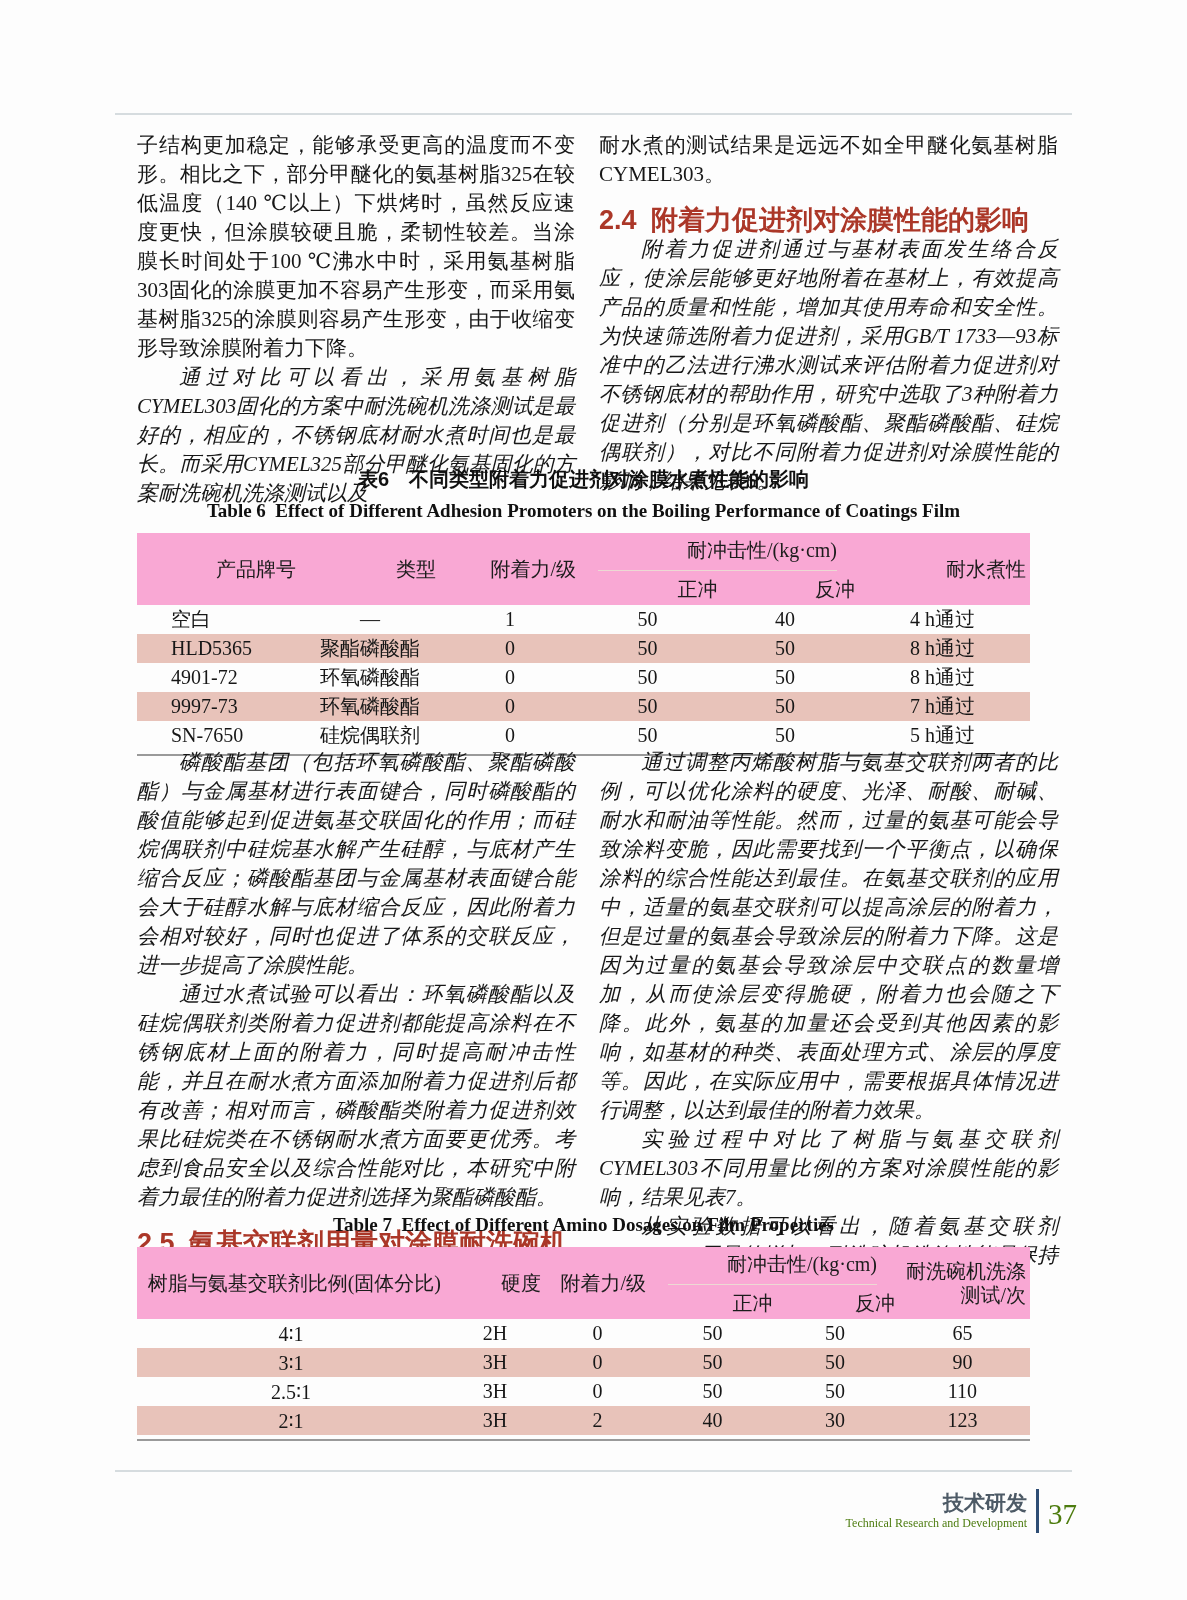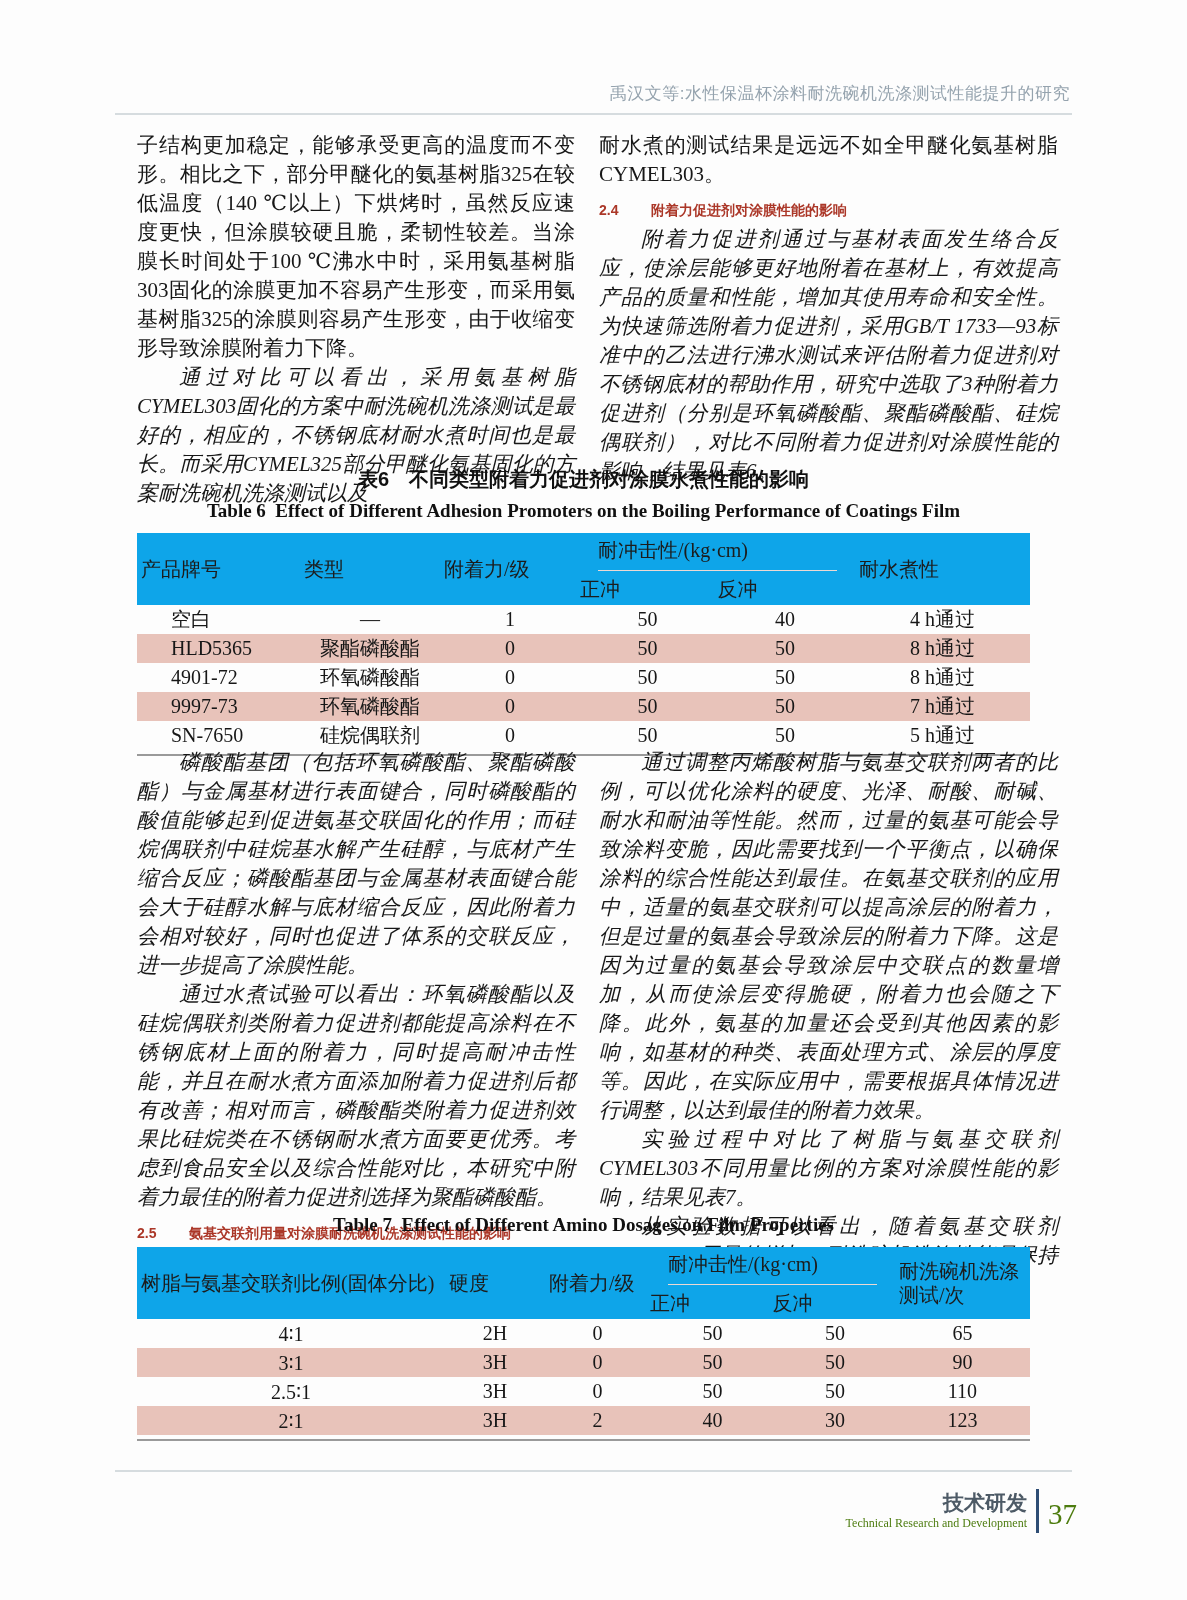--- a/index.html
+++ b/index.html
@@ -24,22 +24,22 @@
     position:absolute; left:137px; width:921px;
     display:grid; grid-template-columns:438px 459px; column-gap:24px;
   }
   .two-col.top { top:131px; }
   .two-col.mid { top:748px; }
   p.body { margin:0; font-size:21px; line-height:29px; text-align:justify; }
   p.indent { text-indent:2em;font-style:italic; }
 
   .sec-heading {
     display:flex; font-family:"Liberation Sans","DejaVu Sans",sans-serif;
-    font-weight:bold; color:#ab3728; font-size:14px; line-height:29px;
-    margin-top:7px;
+    font-weight:bold; color:#ab3728; font-size:27px; line-height:29px;
+    margin-top:17px;
   }
   .sec-num { width:52px; flex:none; }
   .sec-title { flex:1; }
 
   
   .caption-block { position:absolute; left:137px; width:893px; text-align:center; }
   .caption-block.t6 { top:466px; }
   .caption-block.t7 { top:1214px; }
   .cap-cn {
     margin:0 0 7px; font-family:"Liberation Sans","DejaVu Sans",sans-serif;
@@ -49,21 +49,21 @@
     margin:0 0 11px; font-family:Liberation Serif, serif;
     font-weight:bold; font-size:19px; color:#101010;
   }
 
   
   .tbl { width:893px; border-bottom:2px solid #9a9a9a; padding-bottom:4px; font-size:20px; }
   .tbl.t6 { --cols6:163px 140px 140px 135px 140px 175px; --colsHead:163px 140px 140px 275px 175px; }
   .tbl.t7 { --cols6:308px 100px 105px 125px 120px 135px; --colsHead:308px 100px 105px 245px 135px; }
   .tbl-head {
     display:grid; grid-template-columns:var(--colsHead);
-    background:#0ea5e9; min-height:66px; align-items:center; text-align:left;
+    background:#f9a8d4; min-height:66px; align-items:center; text-align:right;
     color:#1c1c1c;
     font-family:Liberation Serif, serif;
   }
   .head-cell { padding:2px 4px; line-height:24px; }
   .impact { display:flex; flex-direction:column; justify-content:center; height:100%; }
   .impact-label { border-bottom:1px solid #ecd9d3; margin:0 18px; padding:4px 0 6px; }
   .impact-sub { display:flex; }
   .impact-sub span { flex:1; padding:5px 0 2px; }
   .tbl-row {
     display:grid; grid-template-columns:var(--cols6);
@@ -81,21 +81,20 @@
   }
   .footer-en { font-family:"Liberation Serif","DejaVu Serif",serif; font-size:12px; color:#4d7c0f; }
   .footer-bar { width:3px; height:44px; background:#2e4d74; margin-right:9px; }
   .footer-page { font-family:"Liberation Serif","DejaVu Serif",serif; font-size:29px; color:#4d7c0f; padding-top:6px; }
 </style>
 </head>
 <body>
 
 <div class="page">
 
-  <div class="running-header">禹汉文等:水性保温杯涂料耐洗碗机洗涤测试性能提升的研究</div>
   <div class="rule top"></div>
 
   <div class="two-col top">
     <div>
       <p class="body">子结构更加稳定，能够承受更高的温度而不变形。相比之下，部分甲醚化的氨基树脂325在较低温度（140 ℃以上）下烘烤时，虽然反应速度更快，但涂膜较硬且脆，柔韧性较差。当涂膜长时间处于100 ℃沸水中时，采用氨基树脂303固化的涂膜更加不容易产生形变，而采用氨基树脂325的涂膜则容易产生形变，由于收缩变形导致涂膜附着力下降。</p>
       <p class="body indent">通过对比可以看出，采用氨基树脂CYMEL303固化的方案中耐洗碗机洗涤测试是最好的，相应的，不锈钢底材耐水煮时间也是最长。而采用CYMEL325部分甲醚化氨基固化的方案耐洗碗机洗涤测试以及</p>
     </div>
     <div>
       <p class="body">耐水煮的测试结果是远远不如全甲醚化氨基树脂CYMEL303。</p>
       <div class="sec-heading">

